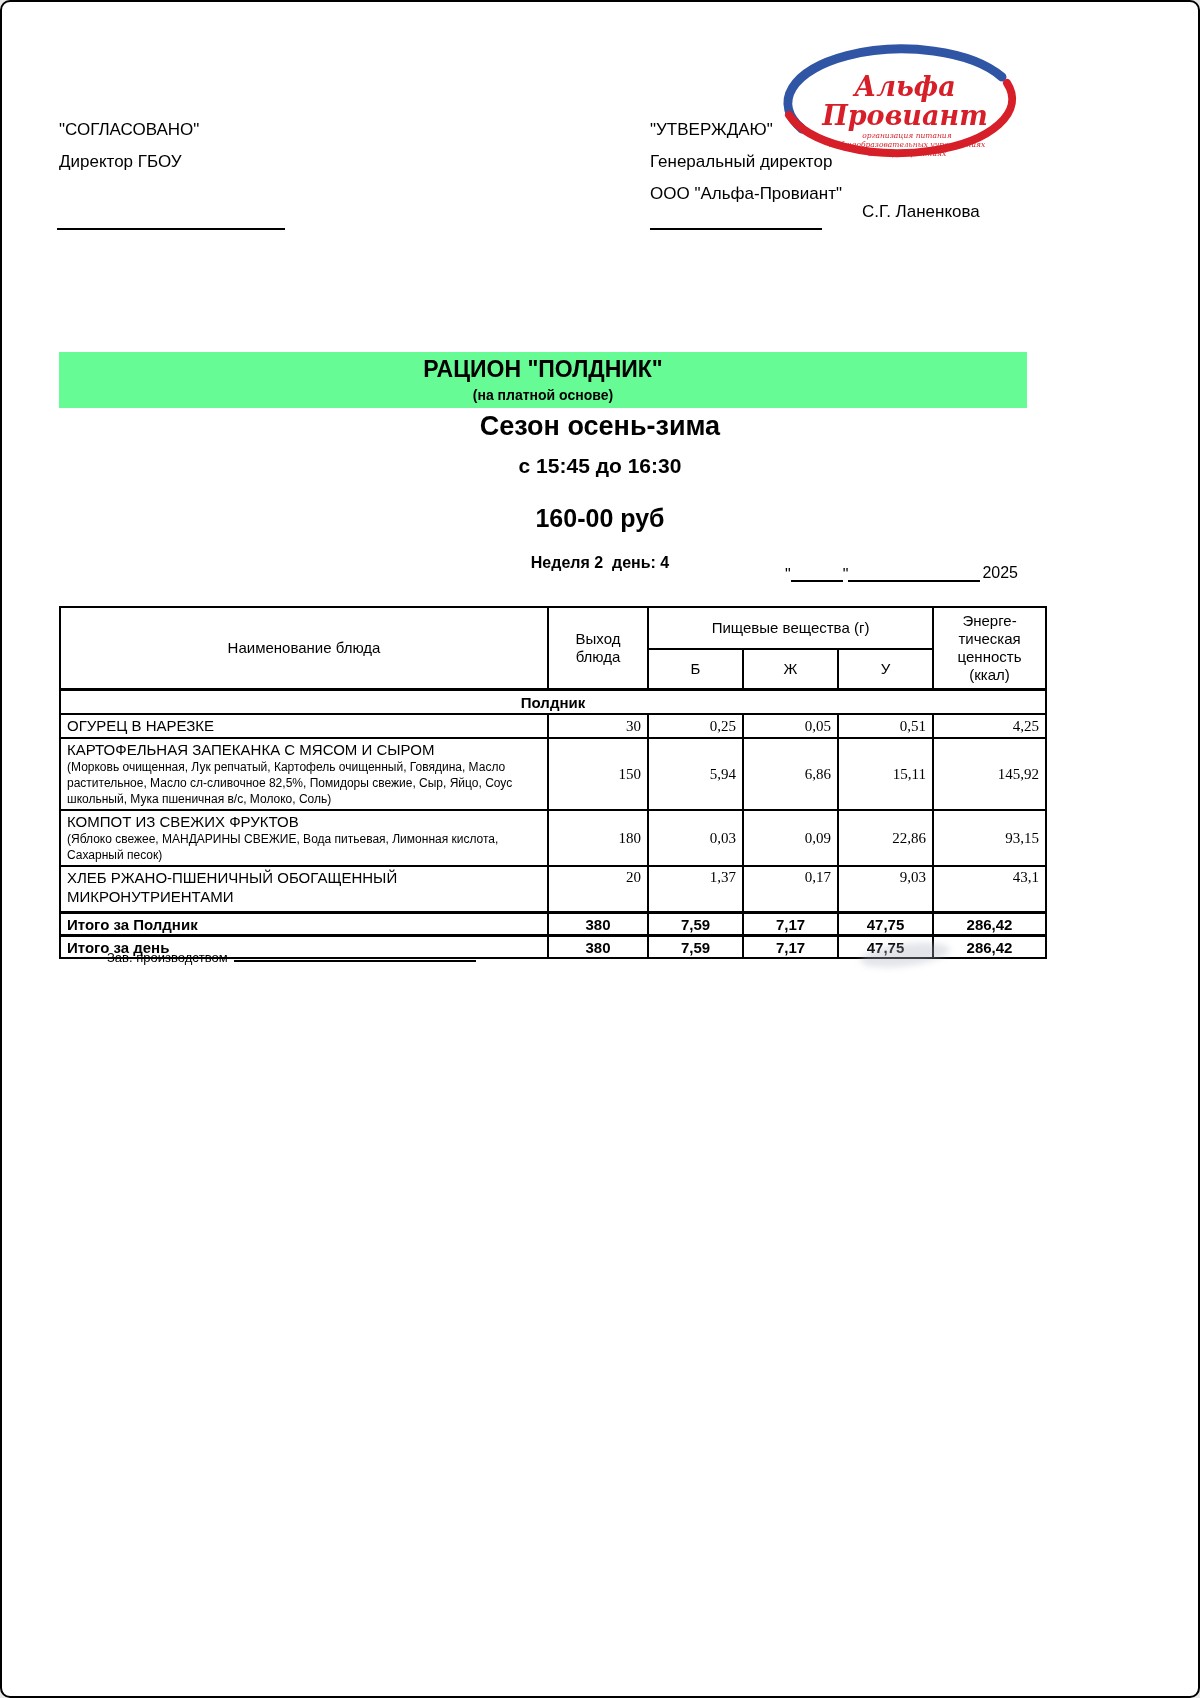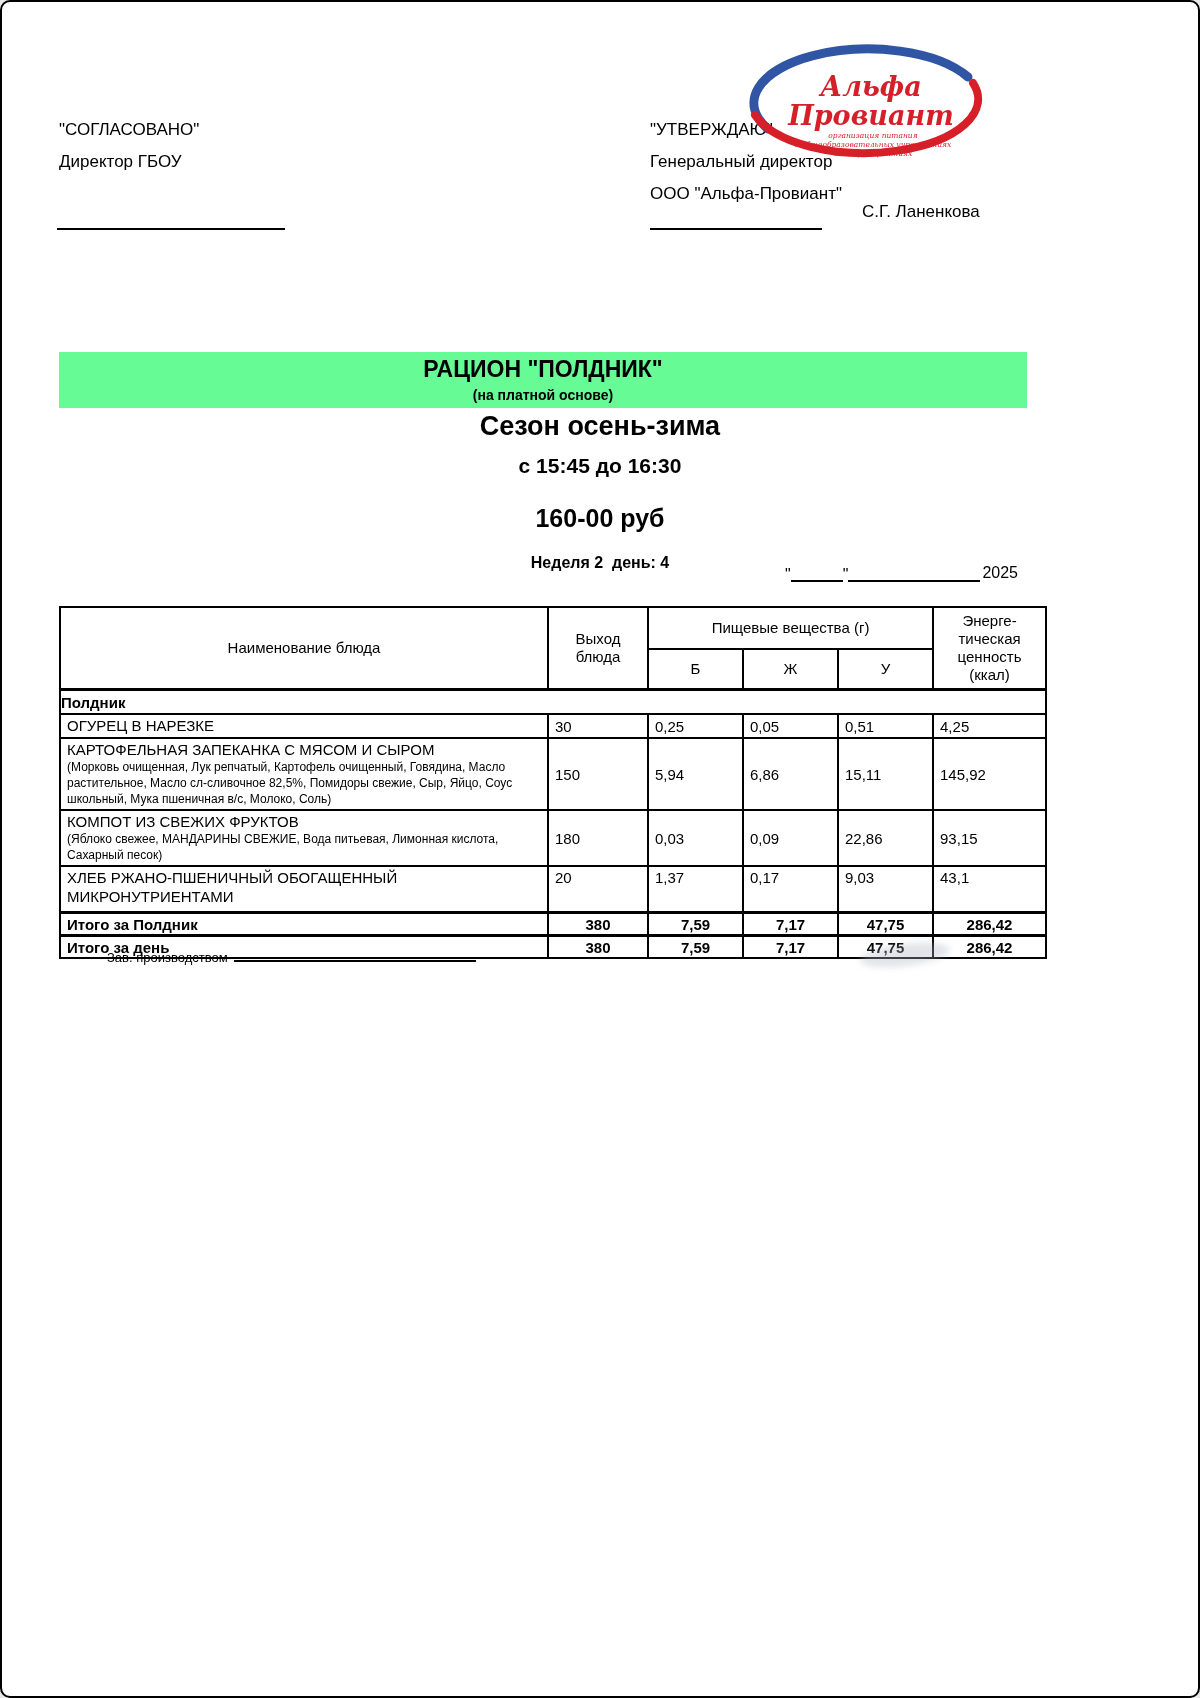--- a/index.html
+++ b/index.html
@@ -13,21 +13,21 @@
     font-family:"Liberation Sans", sans-serif;
     color:#000;
     overflow:hidden;
   }
   .abs{position:absolute;}
   
   .signoff{font-size:17px;line-height:32px;}
   .sig-line{border-top:2px solid #000;height:0;}
   .signer{font-size:17px;}
   
-  .logo{left:741px;top:38px;width:248px;height:128px;}
+  .logo{left:775px;top:38px;width:248px;height:128px;}
   
   .banner{
     left:57px;top:350px;width:968px;height:56px;
     background:#66FB94;
     text-align:center;
   }
   .banner-title{font-size:23px;font-weight:bold;line-height:30px;padding-top:2px;}
   .banner-sub{font-size:14px;font-weight:bold;line-height:22px;}
   .center-line{left:0;width:100%;text-align:center;font-weight:bold;}
   .season{top:409px;font-size:27px;}
@@ -51,26 +51,26 @@
     border:2px solid #000;
     padding:0 6px;
     overflow:hidden;
   }
   .menu-table th{font-weight:normal;text-align:center;vertical-align:middle;line-height:18px;}
   .hdr-row1 th{height:40px;}
   .hdr-row2 th{height:38px;}
   th.hdr-out div{max-width:64px;margin:8px auto;}
   tr.section-row td{
     border-top:3px solid #000;border-bottom:2px solid #000;
-    text-align:left;font-weight:bold;height:22px;padding:0;
+    text-align:center;font-weight:bold;height:22px;padding:0;
   }
   td.dish{vertical-align:top;text-align:left;}
   .dish-name{font-size:15px;line-height:19px;padding-top:1px;}
   .dish-ingr{font-size:12px;line-height:16px;}
-  td.num{text-align:left;vertical-align:middle;}
+  td.num{text-align:right;vertical-align:middle;font-family:Liberation Serif, serif;}
   tr.r1 td{height:22px;}
   tr.r2 td{height:70px;}
   tr.r3 td{height:54px;}
   tr.r4 td{height:42px;}
   tr.r4 td.num{vertical-align:top;padding-top:2px;}
   tr.total td{
     height:20px;font-weight:bold;border-top:3px solid #000;
   }
   tr.total td:first-child{text-align:left;}
   tr.total td{text-align:center;}

